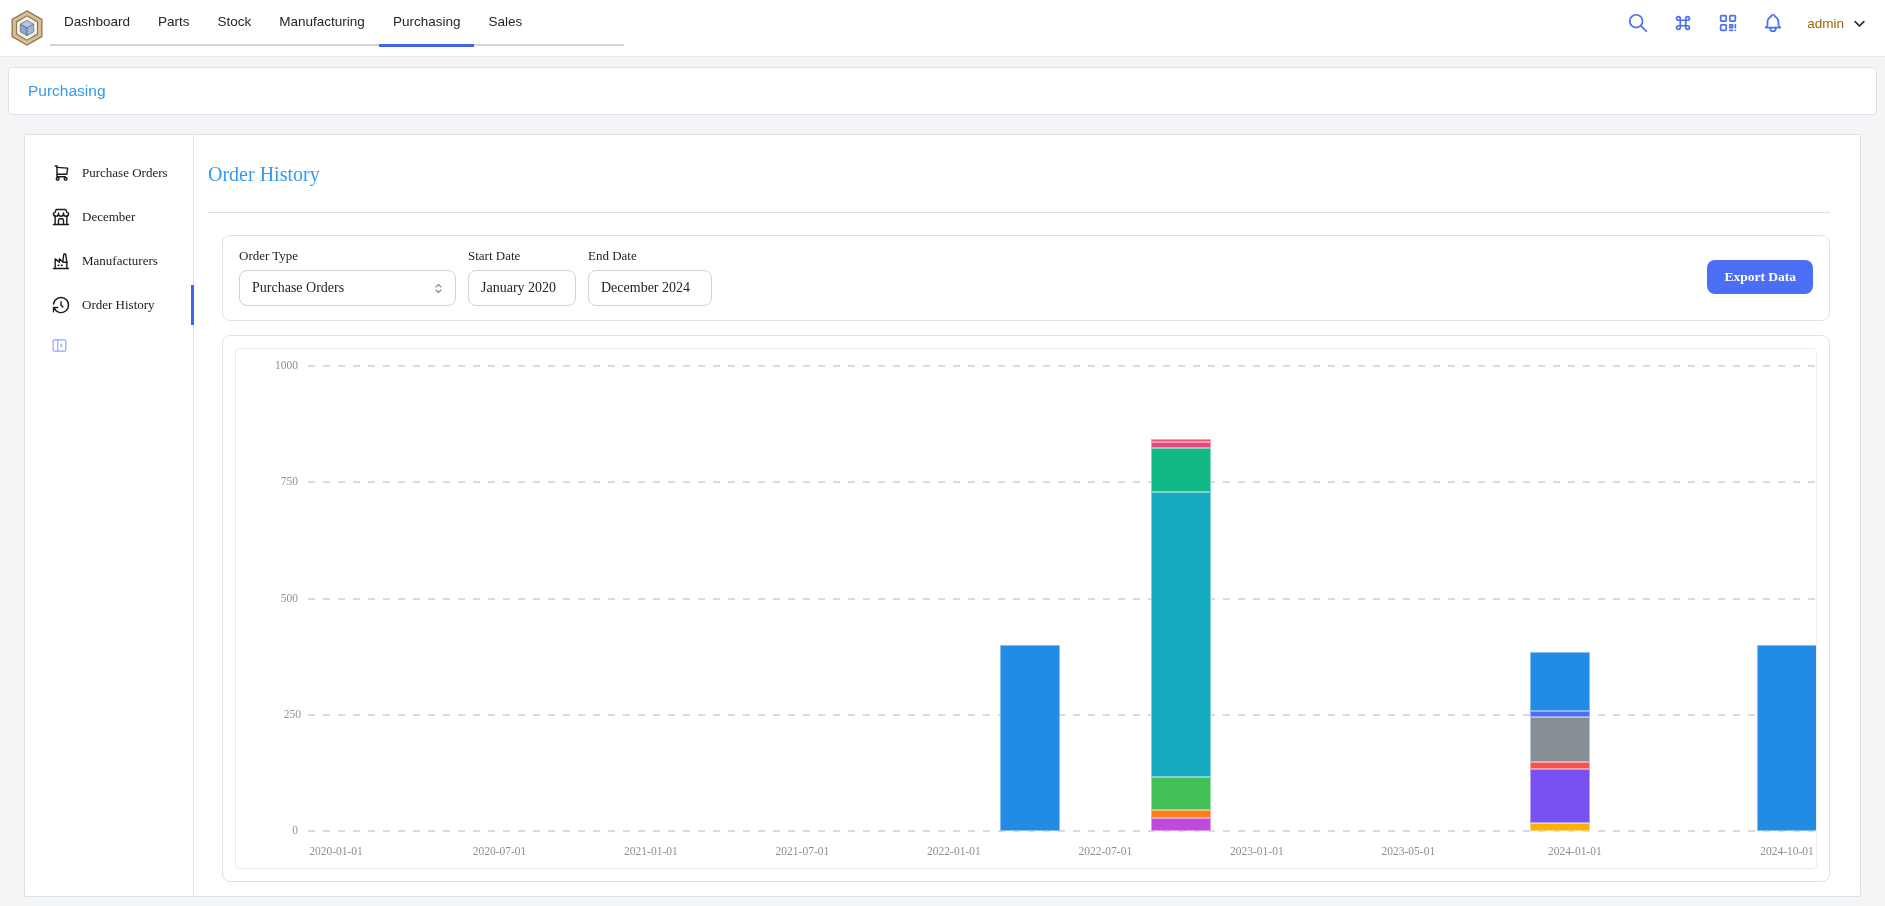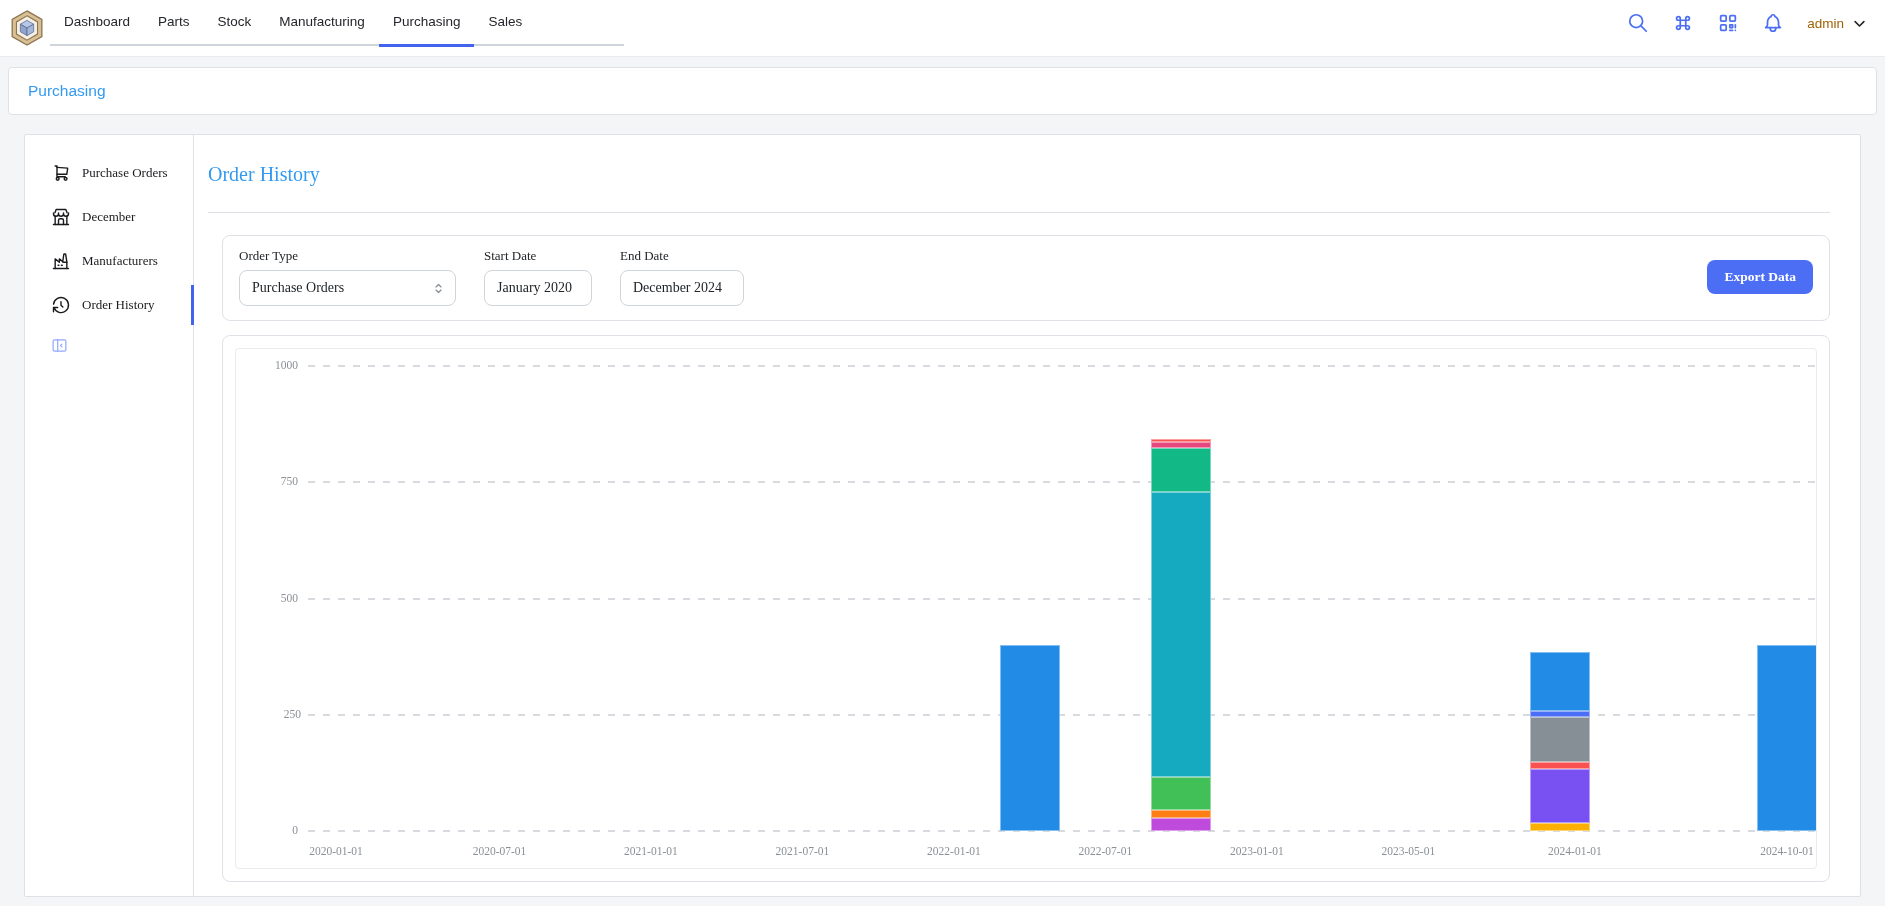--- a/index.html
+++ b/index.html
@@ -54,21 +54,21 @@
   .side-item.active::after {
     content:""; position:absolute; right:-1px; top:2px; bottom:2px; width:3px; background:#4263eb;
   }
   .collapse-btn { margin:10px 0 0 26px; width:17px; height:17px; color:#91a7ff; cursor:pointer; }
   .content { flex:1 1 auto; padding:28px 30px 10px 14px; min-width:0; }
   .content-title { color:#339af0; font-size:20px; font-weight:400; }
   .content hr { border:none; border-top:1px solid #dee2e6; margin-top:26px; }
   
   .filter-card {
     margin:22px 0 0 14px; border:1px solid #dee2e6; border-radius:8px;
-    padding:12px 16px 14px; display:flex; gap:28px; align-items:flex-start;
+    padding:12px 16px 14px; display:flex; gap:12px; align-items:flex-start;
   }
   .field { display:flex; flex-direction:column; }
   .field label { font-size:13px; color:#212529; margin-bottom:6px; font-weight:400; }
   .control {
     height:36px; border:1px solid #ced4da; border-radius:8px; background:#fff;
     display:flex; align-items:center; padding:0 12px; font-size:14px; color:#212529;
     position:relative; cursor:pointer; white-space:nowrap;
   }
   .control.select { padding-right:32px; }
   .control.focused { border:1.6px solid #4c6ef5; }

